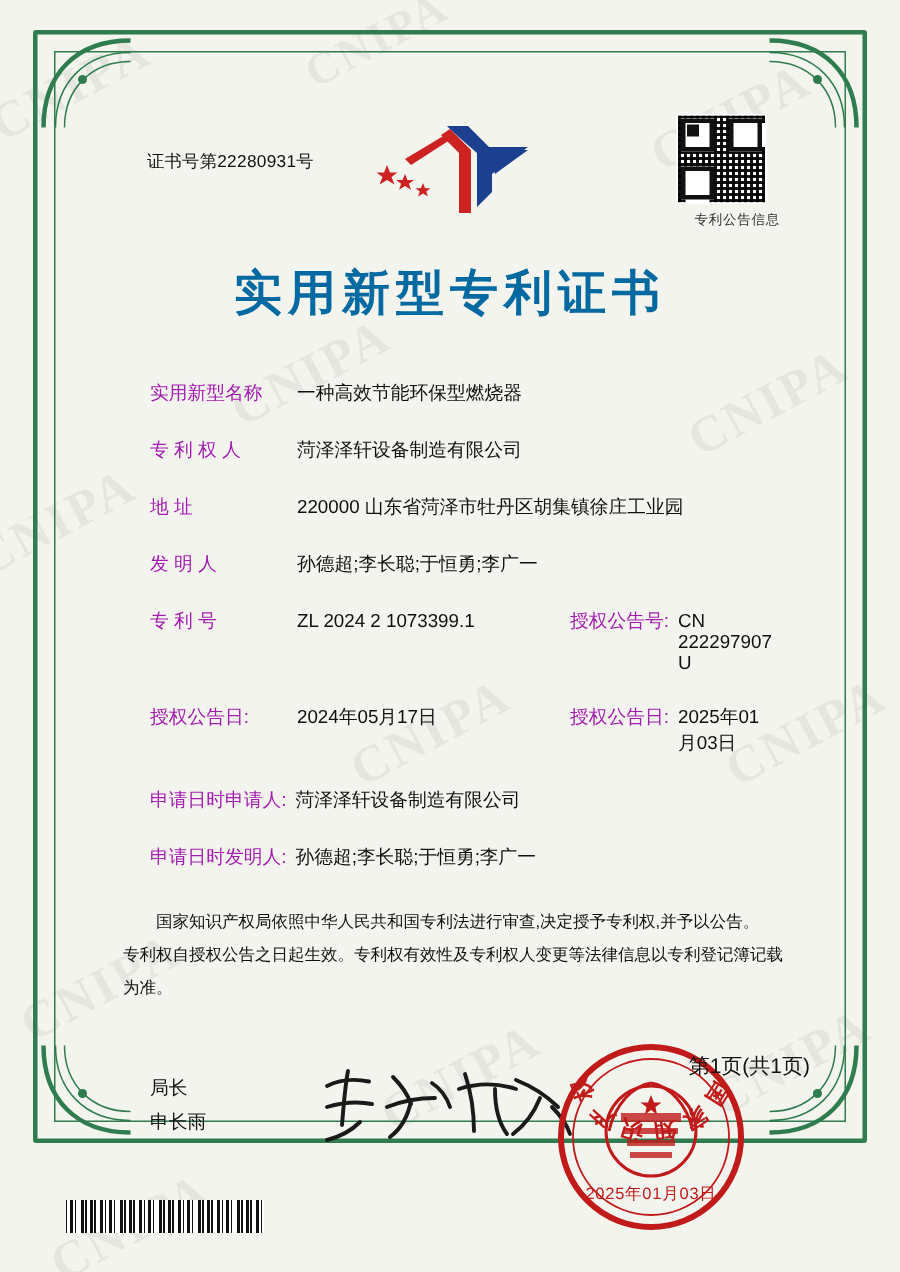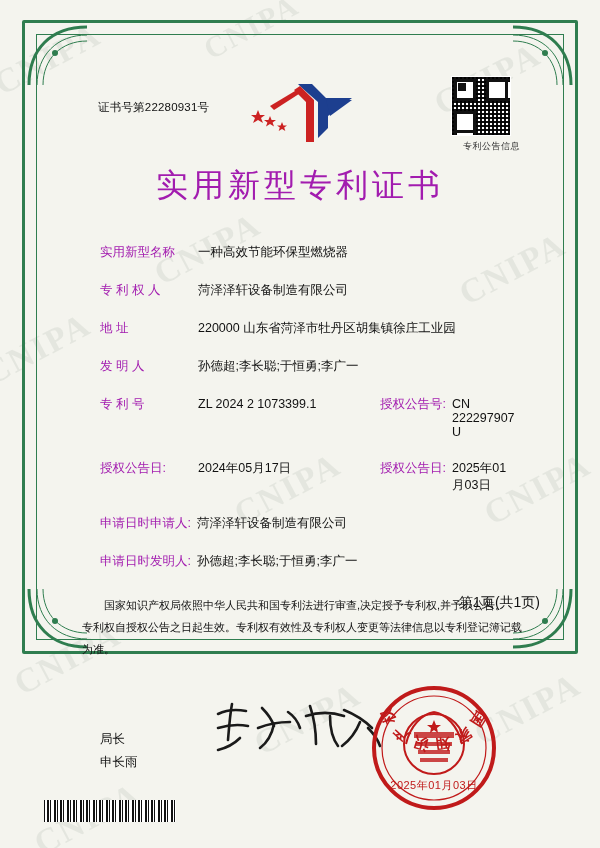--- a/index.html
+++ b/index.html
@@ -45,21 +45,21 @@
   .wm10{ left: 250px;  top: 700px; }
   .wm11{ left: 470px;  top: 690px; }
   .wm12{ left: 30px;   top: 800px; }
 
   
   .cert {
     position: absolute;
     left: 22px;
     top: 20px;
     width: 556px;
-    height: 634px;
+    height: 742px;
     z-index: 1;
     border-radius: 27px;
   }
   .frame-outer {
     position: absolute;
     inset: 0;
     border: 3px solid #2f7d4f;
     border-radius: 2px;
   }
   .frame-inner {
@@ -144,25 +144,25 @@
     margin-top: 4px;
     font-size: 9px;
     color: #333;
     letter-spacing: .5px;
   }
 
   
   .title {
     text-align: center;
     font-family: "Liberation Serif", serif;
-    font-weight: normal;
+    font-weight: bold;
     font-size: 32px;
     letter-spacing: 4px;
-    color: #a21caf;
-    margin-top: 6px;
+    color: #0369a1;
+    margin-top: 16px;
   }
 
   
   .fields {
     margin-top: 36px;
     padding: 0 30px 0 40px;
     font-size: 12.5px;
     color: #111;
   }
   .row {
@@ -199,21 +199,21 @@
 
   
   .sign-area {
     position: relative;
     margin-top: 26px;
     height: 130px;
   }
   .director {
     position: absolute;
     left: 40px;
-    top: 42px;
+    top: 18px;
     font-size: 12.5px;
     line-height: 1.8;
     color: #111;
   }
   .handwriting {
     position: absolute;
     left: 150px;
     top: 8px;
     width: 180px;
     height: 64px;

